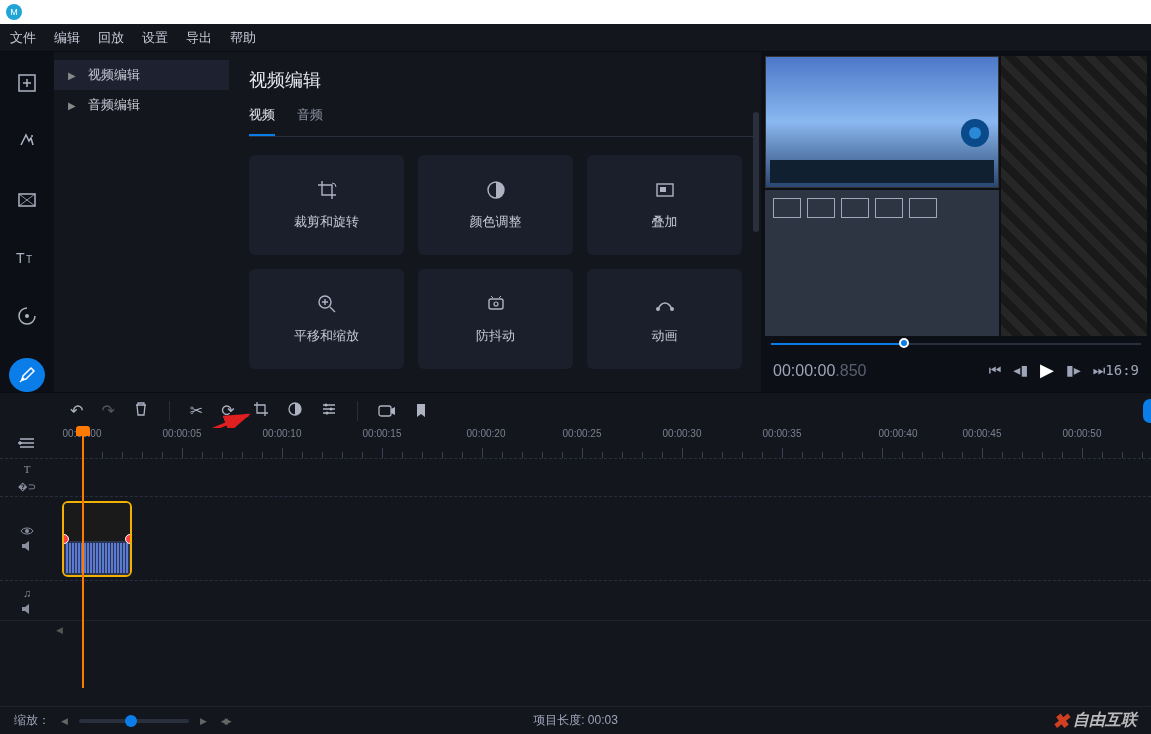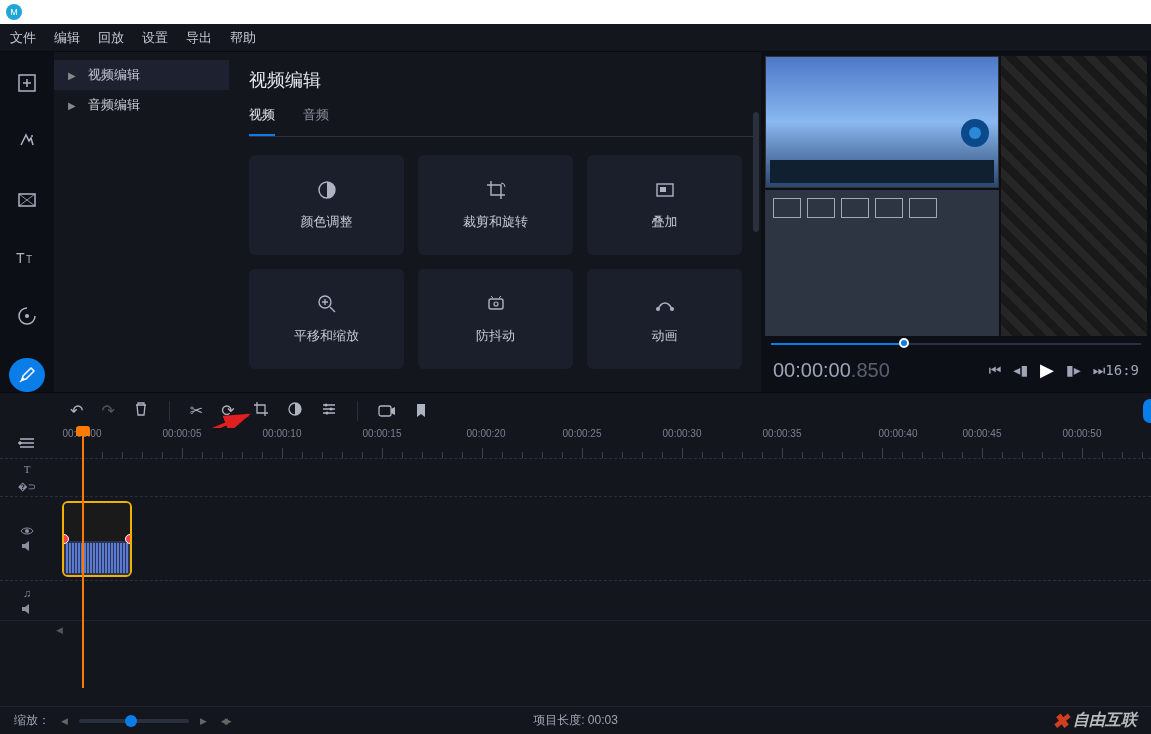--- a/index.html
+++ b/index.html
@@ -26,21 +26,21 @@
 .sidebar .item { height: 30px; display: flex; align-items: center; padding-left: 14px; gap: 10px; cursor: pointer; }
 .sidebar .item.selected { background: #1e2230; }
 .sidebar .chev { font-size: 10px; color: #888; width: 10px; }
 .sidebar .grid-ico { display: inline-block; width: 12px; height: 12px; }
 .sidebar .grid-ico span { display:inline-block;width:4px;height:4px;background:#aeb3c2;margin:0 1px 1px 0;}
 
 
 .centerpanel { flex: 1; padding: 16px 8px 16px 20px; background: #14161e; overflow-y: auto; position: relative; }
 .centerpanel .scrollbar-fake { position:absolute; right:2px; top:60px; width:6px; height:120px; background:#2a2f3e; border-radius:3px;}
 .panel-title { font-size: 18px; color: #e6e8ef; margin-bottom: 14px; }
-.tabs { display: flex; gap: 28px; font-size: 13px; border-bottom: 1px solid #2a2f3e; margin-bottom: 18px; }
+.tabs { display: flex; gap: 22px; font-size: 13px; border-bottom: 1px solid #2a2f3e; margin-bottom: 18px; }
 .tabs .tab { padding-bottom: 10px; cursor: pointer; color: #8a8f9e; }
 .tabs .tab.active { color: #e6e8ef; border-bottom: 2px solid #0a7de8; }
 .toolgrid { display: grid; grid-template-columns: repeat(3, 155px); gap: 14px; }
 .toolcard { height: 100px; background: #1b1f2c; border-radius: 6px; display: flex; flex-direction: column; align-items: center; justify-content: center; gap: 12px; cursor: pointer; font-size: 13px; color: #c5c8d4; }
 .toolcard .ico { color: #aeb3c2; }
 
 
 .preview { width: 390px; background: #0d0f16; display: flex; flex-direction: column; }
 .preview-canvas { flex: 1; display: flex; position: relative; padding: 4px; gap: 2px; }
 .pc-left { flex: 1.6; display:flex; flex-direction:column; gap:2px;}
@@ -50,21 +50,21 @@
 .pc-bot { flex:1; background:#2d3542; padding:8px; display:flex; gap:6px; align-items:flex-start;}
 .pc-bot .glyph{width:28px;height:20px;border:1px solid #9ea8ba;}
 .pc-right { flex:1; background:#1a1a1a; position:relative; overflow:hidden;}
 .pc-right .kb{position:absolute;inset:0;background:
   repeating-linear-gradient(45deg,#262626 0 8px,#191919 8px 16px);}
 .preview-seek { height: 8px; position: relative; margin: 0 10px; }
 .preview-seek .track { position:absolute; top:3px; left:0; right:0; height:2px; background:#2a2f3e; }
 .preview-seek .fill { position:absolute; top:3px; left:0; width:36%; height:2px; background:#0a7de8; }
 .preview-seek .thumb { position:absolute; top:-2px; left:36%; width:10px; height:10px; background:#0a7de8; border:2px solid #fff; border-radius:50%; margin-left:-5px; }
 .preview-controls { height: 44px; display: flex; align-items: center; padding: 0 12px; font-size: 14px; color: #9ea5b8; }
-.preview-controls .time { font-family: monospace; font-size: 20px; }
+.preview-controls .time { font-family: monospace; font-size: 16px; }
 .preview-controls .time .frac { color: #5a6070; }
 .preview-controls .btns { margin-left: auto; display: flex; gap: 12px; align-items: center; }
 .preview-controls .btns span { cursor: pointer; }
 .preview-controls .ratio { margin-left: 0; font-family: monospace; }
 
 
 .tl-toolbar { height: 36px; background: #14161e; border-top:1px solid #0a0c12; display: flex; align-items: center; padding-left: 70px; gap: 20px; color: #aeb3c2; font-size: 16px; position:relative;}
 .tl-toolbar .grp { display:flex; gap:18px; }
 .tl-toolbar .sep { width:1px; height:20px; background:#2a2f3e; }
 .tl-toolbar svg, .tl-toolbar span.ico { cursor:pointer; }
@@ -183,34 +183,34 @@
   <div class="centerpanel">
     <div class="panel-title">视频编辑</div>
     <div class="tabs">
       <div class="tab active">视频</div>
       <div class="tab">音频</div>
     </div>
     <div class="toolgrid">
       <div class="toolcard">
         <span class="ico">
             <svg width="22" height="22" viewBox="0 0 22 22">
-              <circle cx="11" cy="11" r="8" fill="none" stroke="currentColor" stroke-width="1.4"></circle>
-              <path d="M11 3a8 8 0 010 16z" fill="currentColor"></path>
+              <path d="M6 2v14h14M2 6h14v14" fill="none" stroke="currentColor" stroke-width="1.4"></path>
+              <path d="M16 4a4 4 0 014 4" fill="none" stroke="currentColor" stroke-width="1"></path>
             </svg>
           </span>
-        <span>颜色调整</span>
+        <span>裁剪和旋转</span>
       </div>
       <div class="toolcard">
         <span class="ico">
             <svg width="22" height="22" viewBox="0 0 22 22">
-              <path d="M6 2v14h14M2 6h14v14" fill="none" stroke="currentColor" stroke-width="1.4"></path>
-              <path d="M16 4a4 4 0 014 4" fill="none" stroke="currentColor" stroke-width="1"></path>
+              <circle cx="11" cy="11" r="8" fill="none" stroke="currentColor" stroke-width="1.4"></circle>
+              <path d="M11 3a8 8 0 010 16z" fill="currentColor"></path>
             </svg>
           </span>
-        <span>裁剪和旋转</span>
+        <span>颜色调整</span>
       </div>
       <div class="toolcard">
         <span class="ico">
             <svg width="22" height="22" viewBox="0 0 22 22">
               <rect x="3" y="5" width="16" height="12" fill="none" stroke="currentColor" stroke-width="1.4"></rect>
               <rect x="6" y="8" width="6" height="5" fill="currentColor"></rect>
             </svg>
           </span>
         <span>叠加</span>
       </div>

